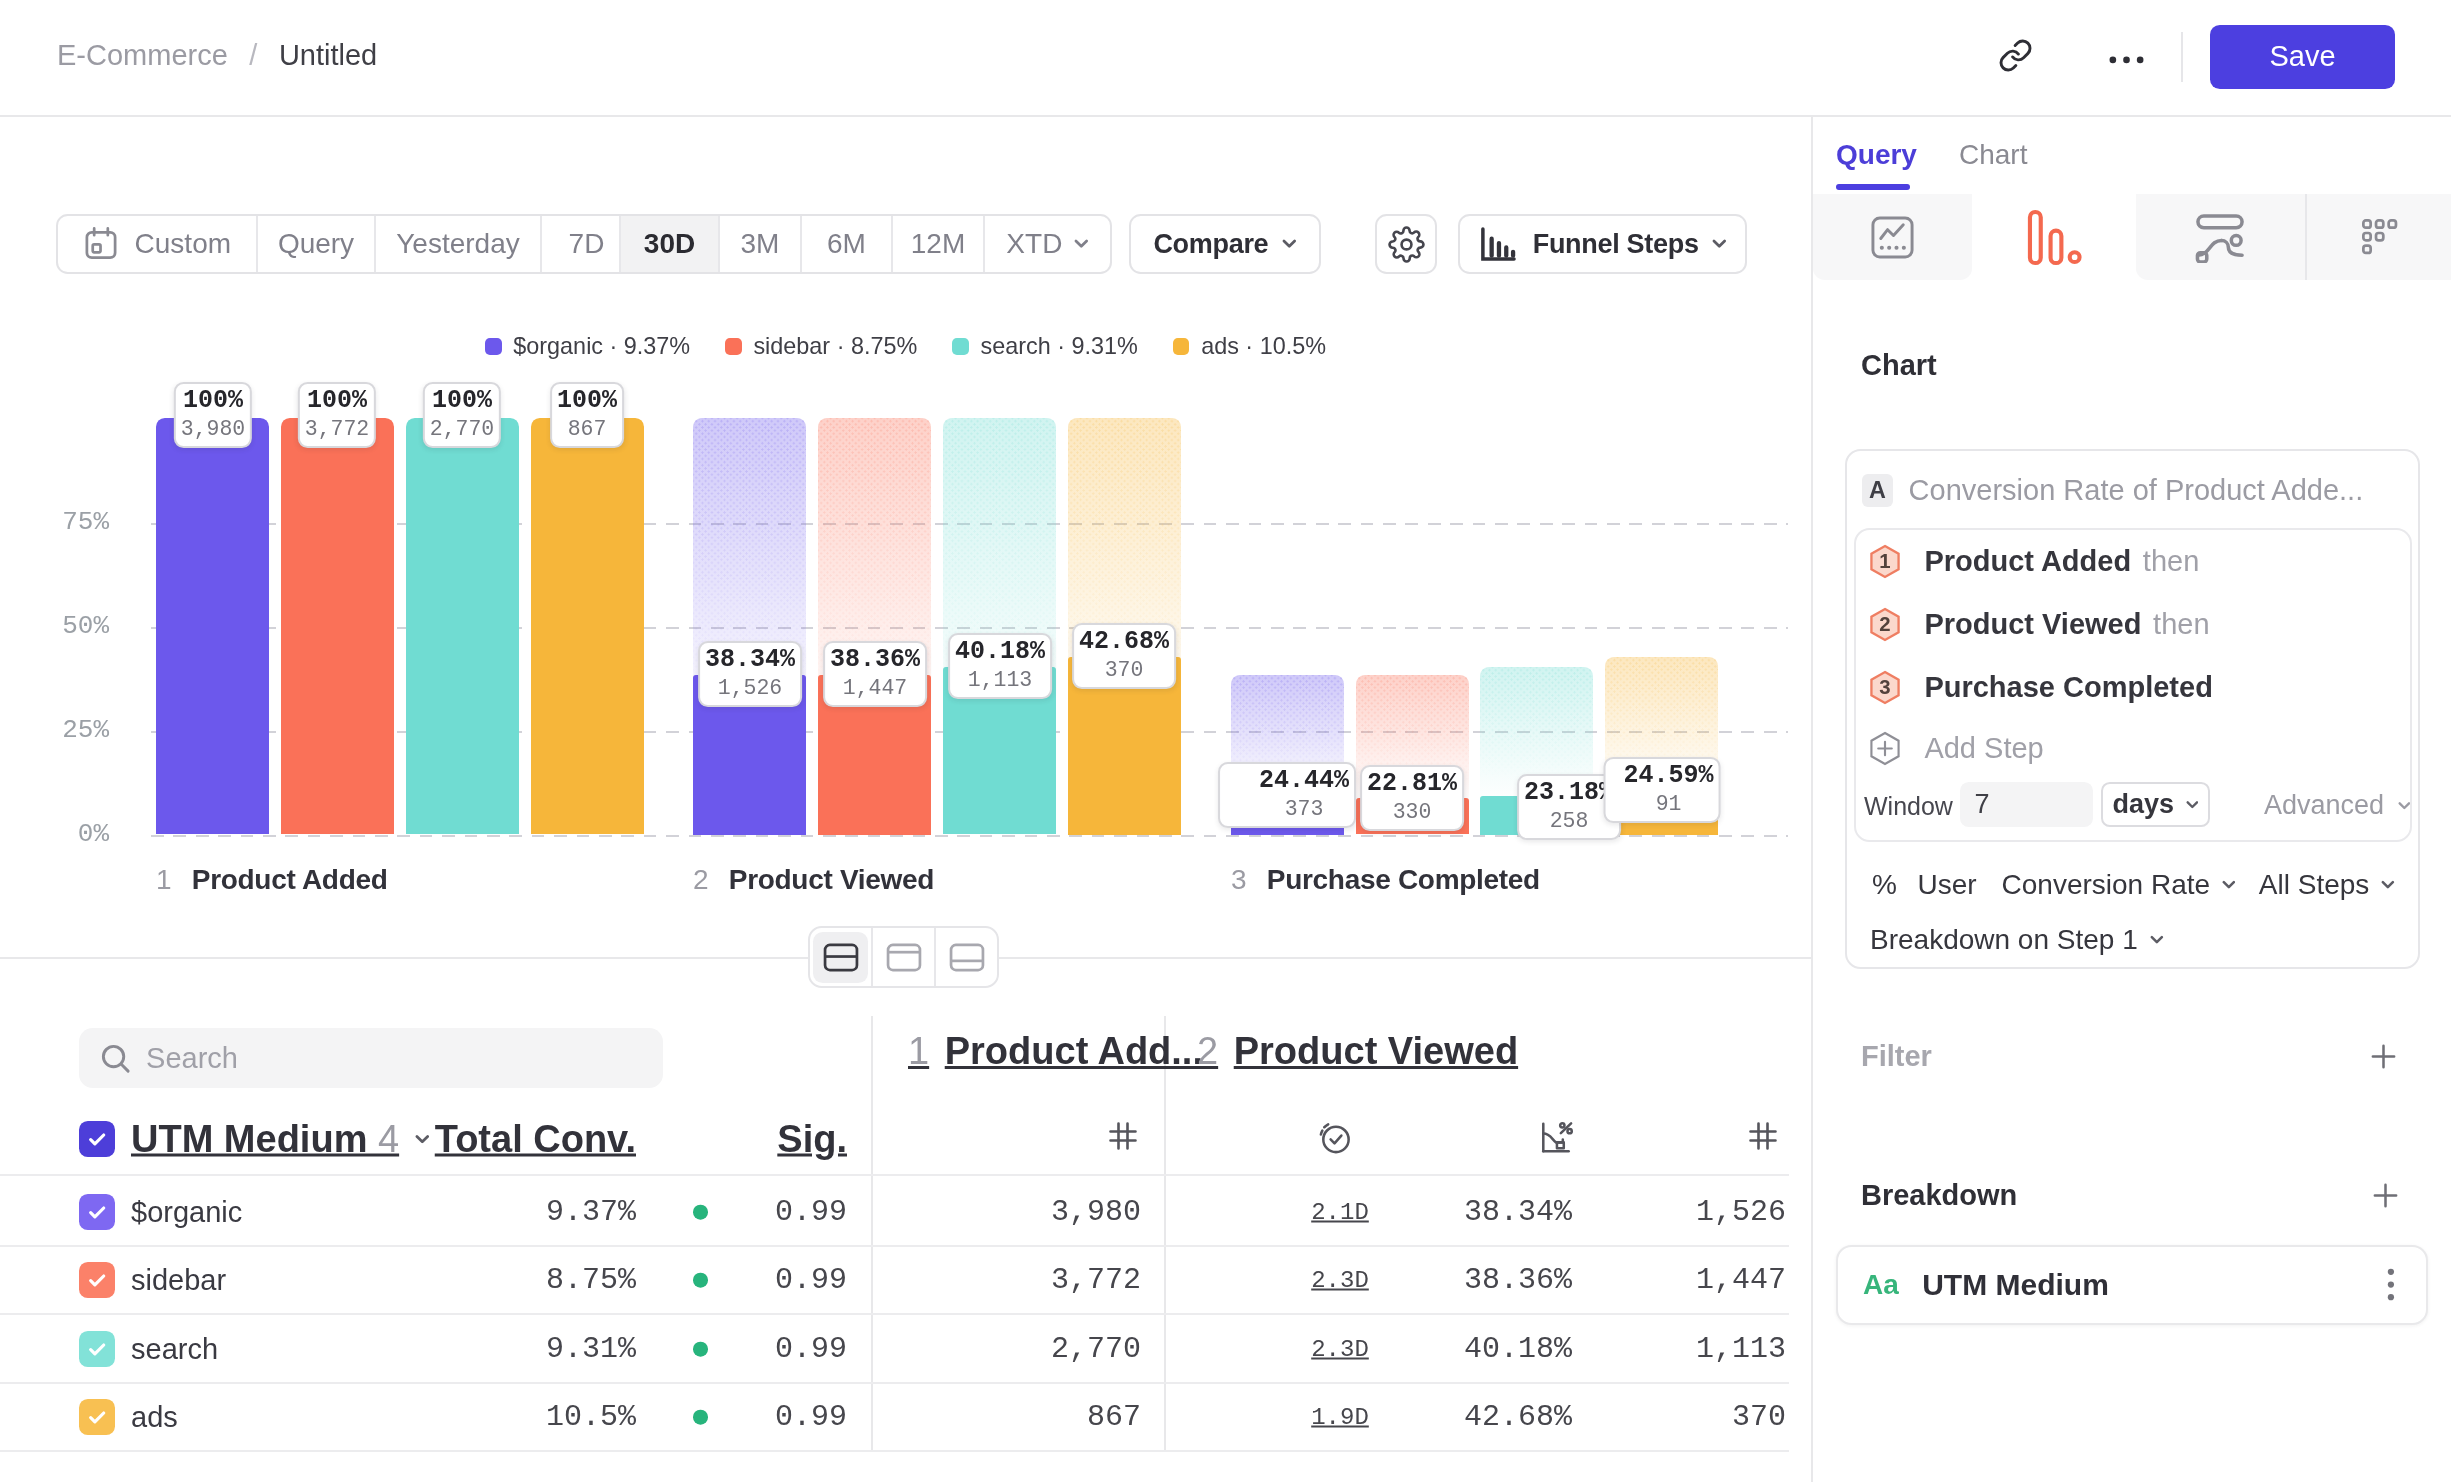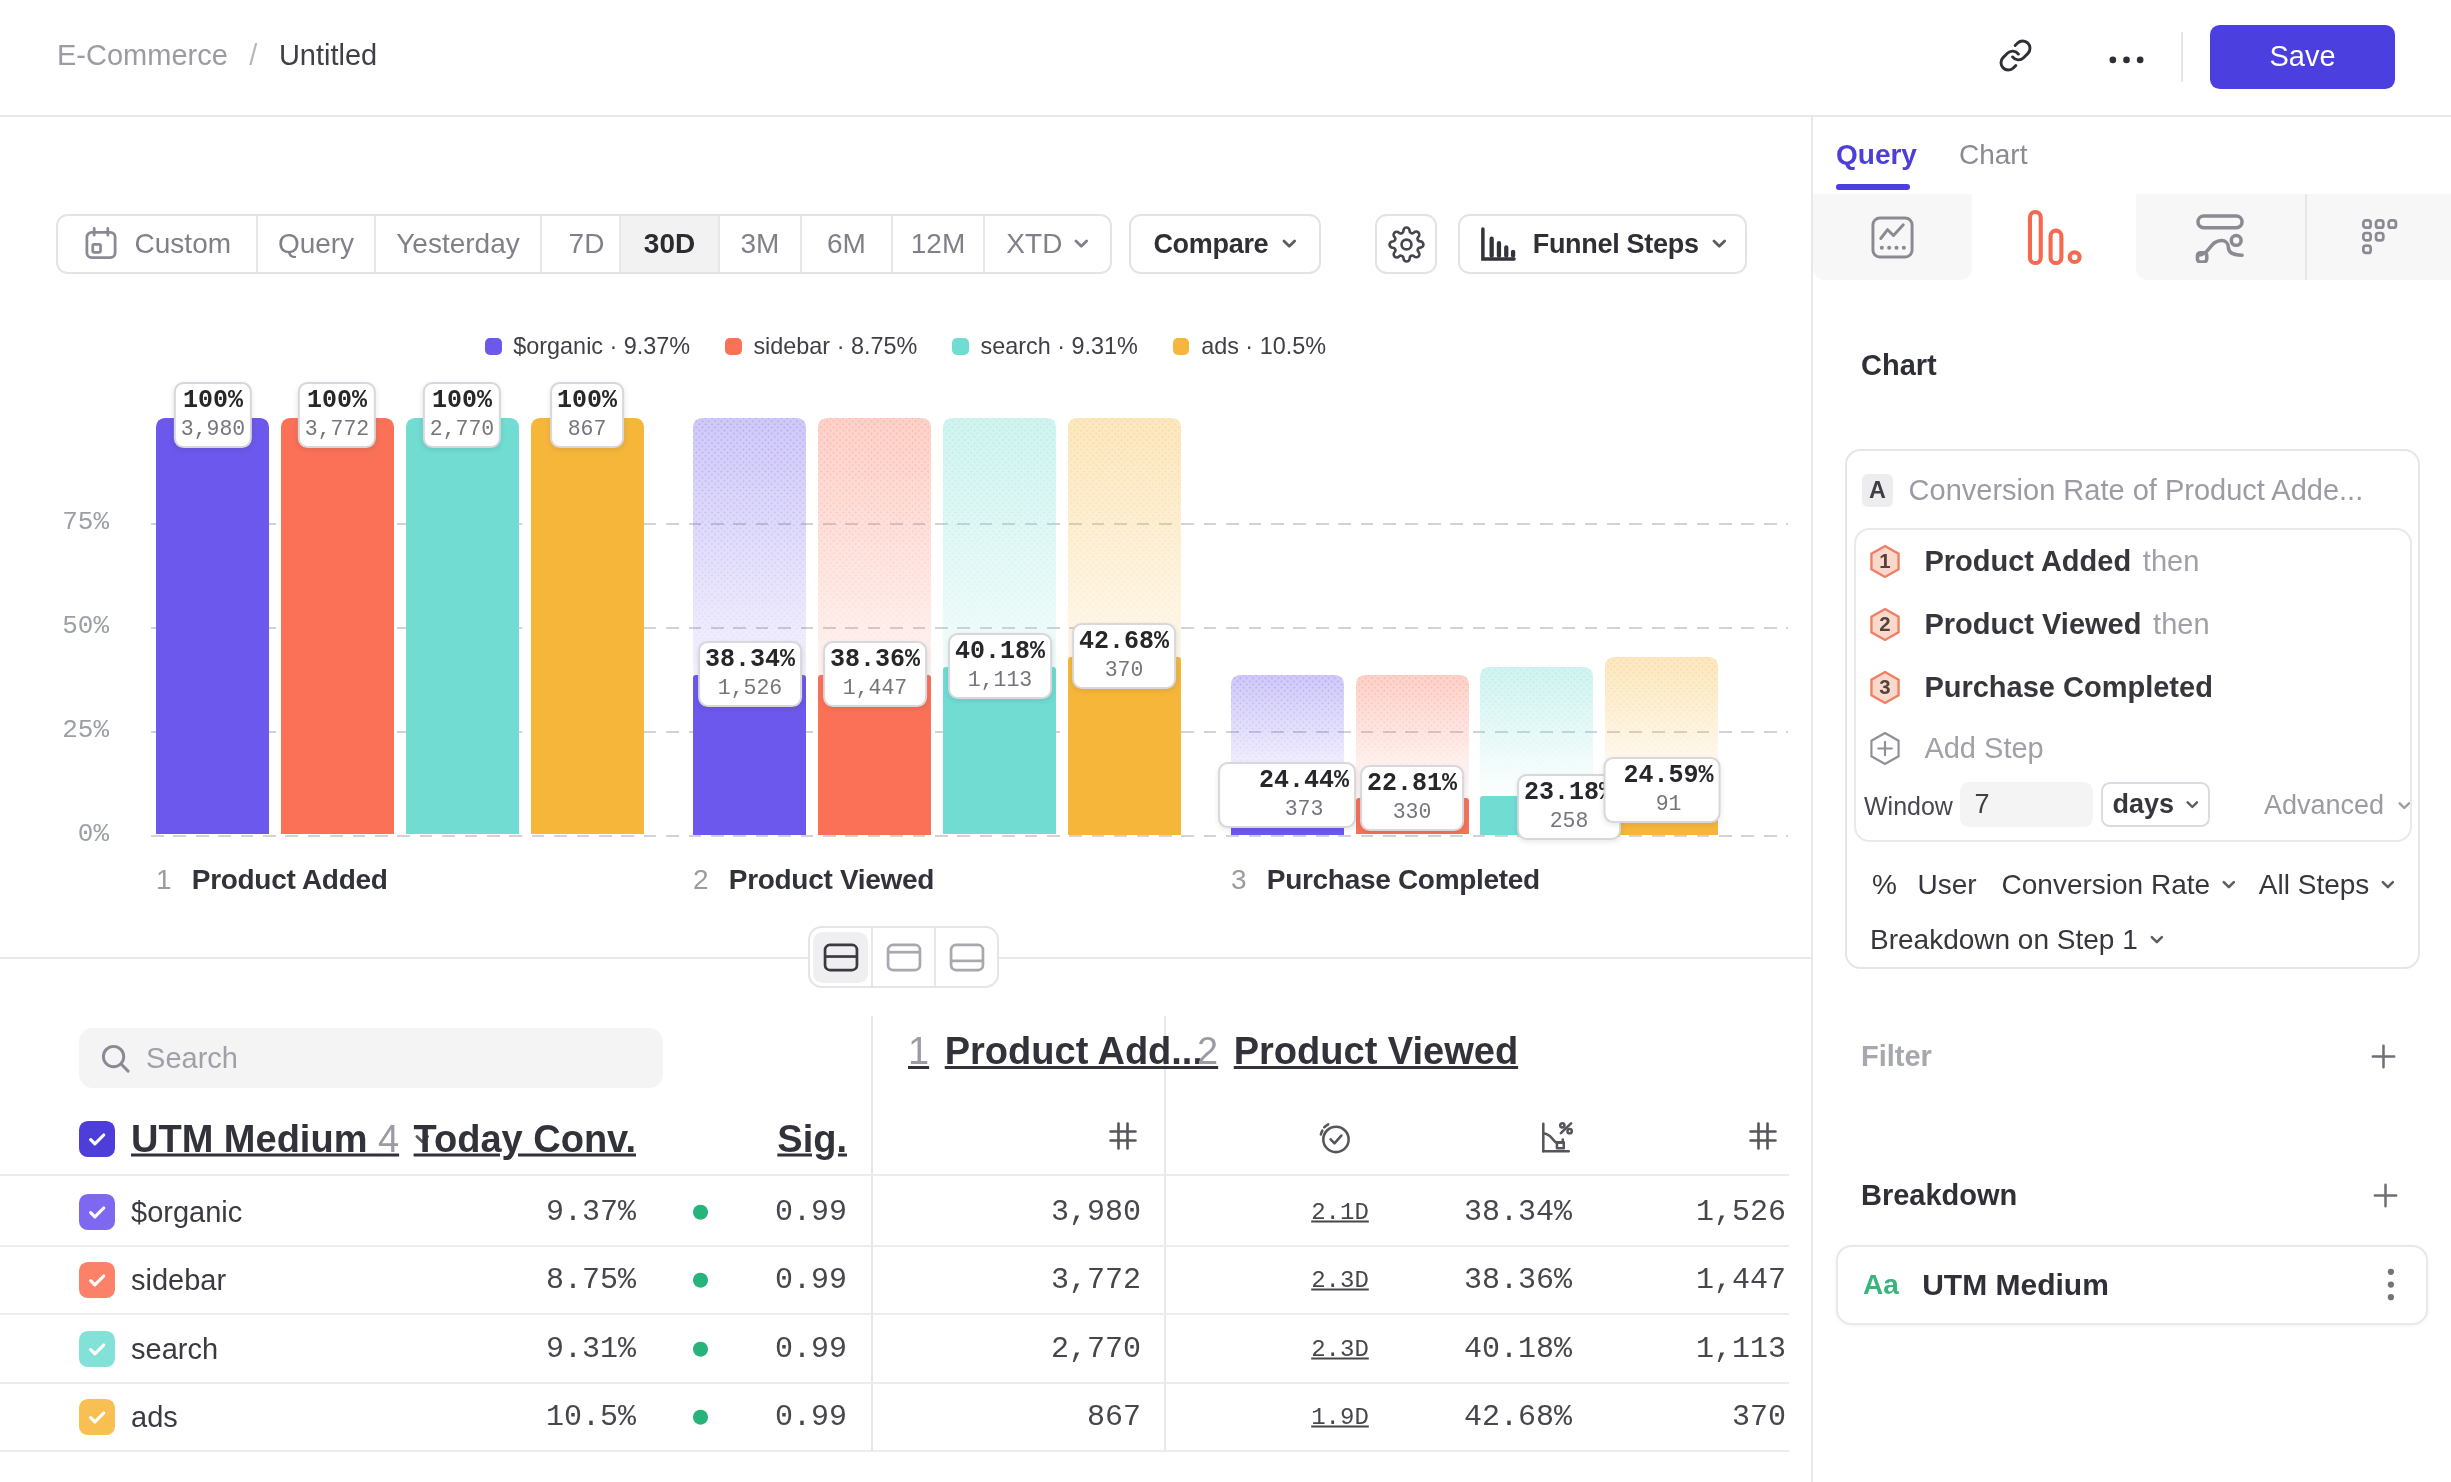--- a/index.html
+++ b/index.html
@@ -263,21 +263,21 @@
   <span class="cb" style="left:79px;background:#4d3ed9;">
       <svg width="22.4" height="22.4" viewBox="0 0 24 24">
         <path d="M5 12.5l4.5 4.5L19 7.5" fill="none" stroke="#fff" stroke-width="3.4" stroke-linecap="round" stroke-linejoin="round"></path>
       </svg>
     </span>
   <span class="tt" style="left:131px;top:50%;transform:translateY(-50%);display:flex;align-items:center;">UTM Medium&nbsp;<span style="color:#9b9ba3;font-weight:400;">4</span><span style="margin-left:15.6px;display:inline-flex;">
         <svg width="14.6" height="9.8" viewBox="0 0 15 10" fill="none" stroke="#5c5c64" stroke-width="2.8" stroke-linecap="round" stroke-linejoin="round">
           <path d="M2 2l5.5 5.5L13 2"></path>
         </svg>
       </span></span>
-  <span class="tt" style="right:1153px;top:50%;transform:translateY(-50%);position:absolute;">Today Conv.</span>
+  <span class="tt" style="right:1153px;top:50%;transform:translateY(-50%);position:absolute;">Total Conv.</span>
   <span class="tt" style="right:942px;top:50%;transform:translateY(-50%);position:absolute;">Sig.</span>
   <span class="tt" style="left:908px;top:-74px;"><span style="color:#9b9ba3;font-weight:400;margin-right:15.6px;">1</span>Product Add...</span>
   <span class="tt" style="left:1197px;top:-74px;"><span style="color:#9b9ba3;font-weight:400;margin-right:15.6px;">2</span>Product Viewed</span>
 </div>
 <div class="hicon" style="left:1123px;"><svg width="36" height="36" viewBox="0 0 36 36" fill="none" stroke="#55555c" stroke-width="2.6" stroke-linecap="round">
       <path d="M13.5 5.5v25M22.5 5.5v25M5.5 13.5h25M5.5 22.5h25"></path>
     </svg></div>
 <div class="hicon" style="left:1335px;"><svg width="39" height="39" viewBox="0 0 40 40" fill="none" stroke="#55555c" stroke-width="2.6" stroke-linecap="round" stroke-linejoin="round">
       <circle cx="21" cy="22" r="13"></circle>
       <path d="M15.5 22l4 4 7-8"></path>

